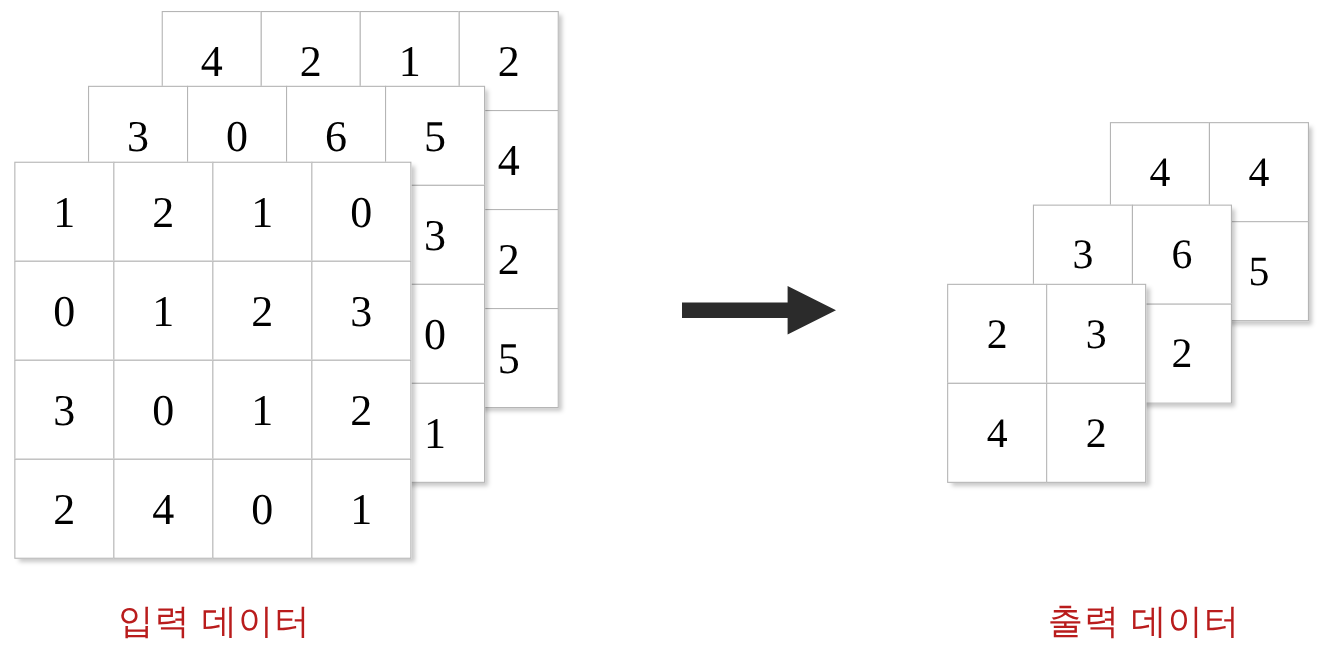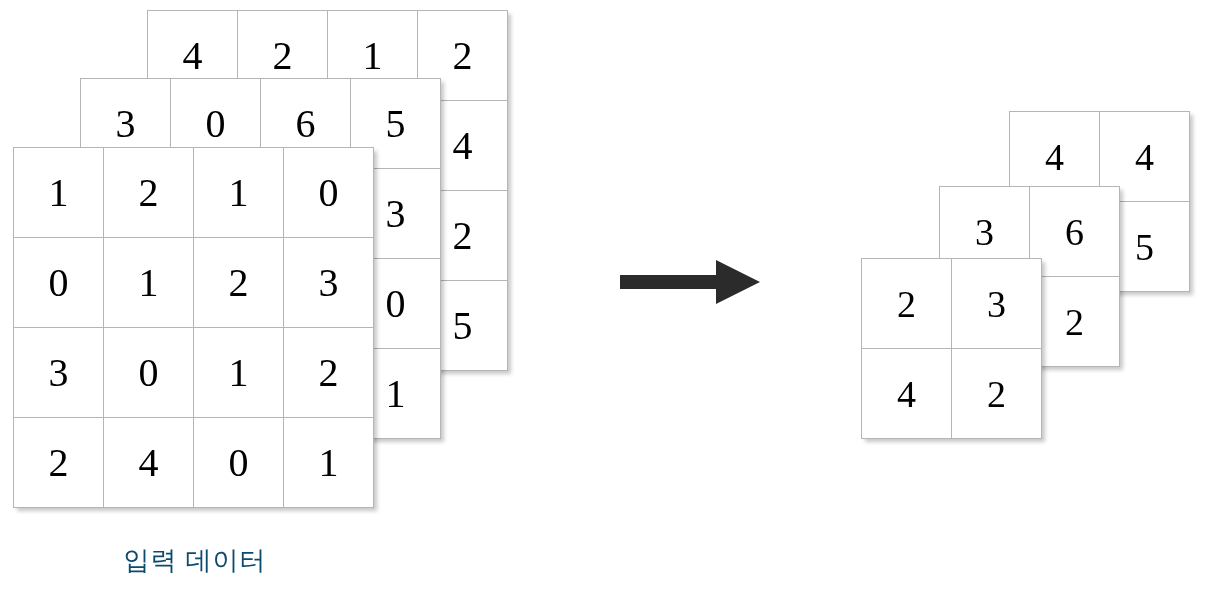--- a/index.html
+++ b/index.html
@@ -64,22 +64,22 @@
   .arrow {
     position: absolute;
     z-index: 5;
   }
 
   
   .caption {
     position: absolute;
     text-align: center;
     font-family: "Liberation Sans", "DejaVu Sans", sans-serif;
-    font-size: 26px;
-    color: #0c4a6e;
+    font-size: 32px;
+    color: #b91c1c;
     letter-spacing: 1px;
     white-space: nowrap;
     z-index: 6;
   }
 </style>
 </head>
 <body>
 
 <div id="canvas">
 
@@ -177,14 +177,15 @@
     </div>
 
     <div class="layer out-layer layer-front" style="left:22px; top:259px;">
       <div class="cell">2</div>
       <div class="cell">3</div>
       <div class="cell">4</div>
       <div class="cell">2</div>
     </div>
   </div>
 
+  <div class="caption" style="left:920px; top:543px; width:240px;">출력 데이터</div>
 
 </div>
 
 </body></html>

